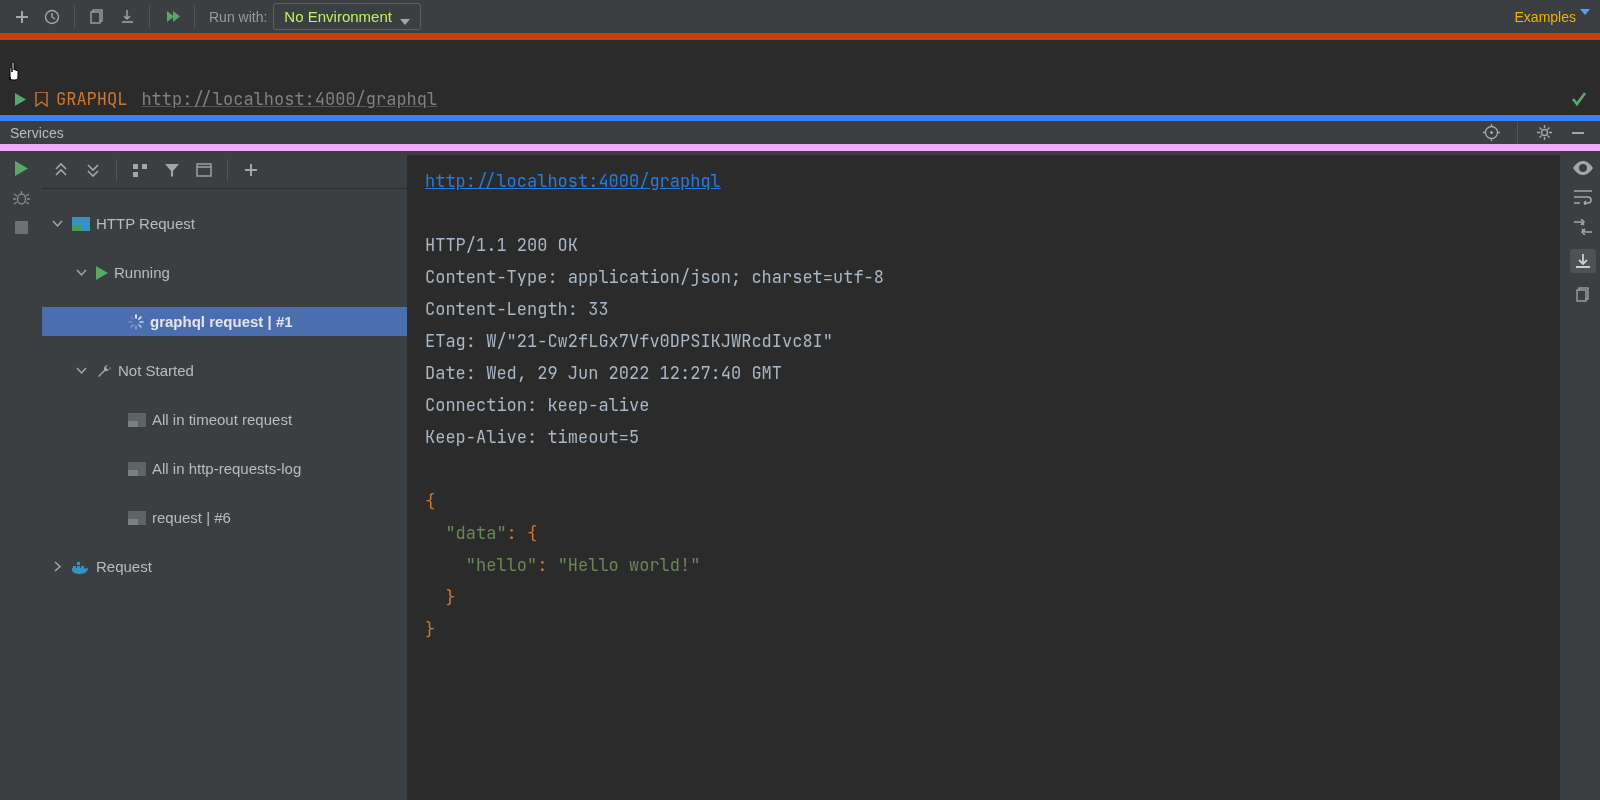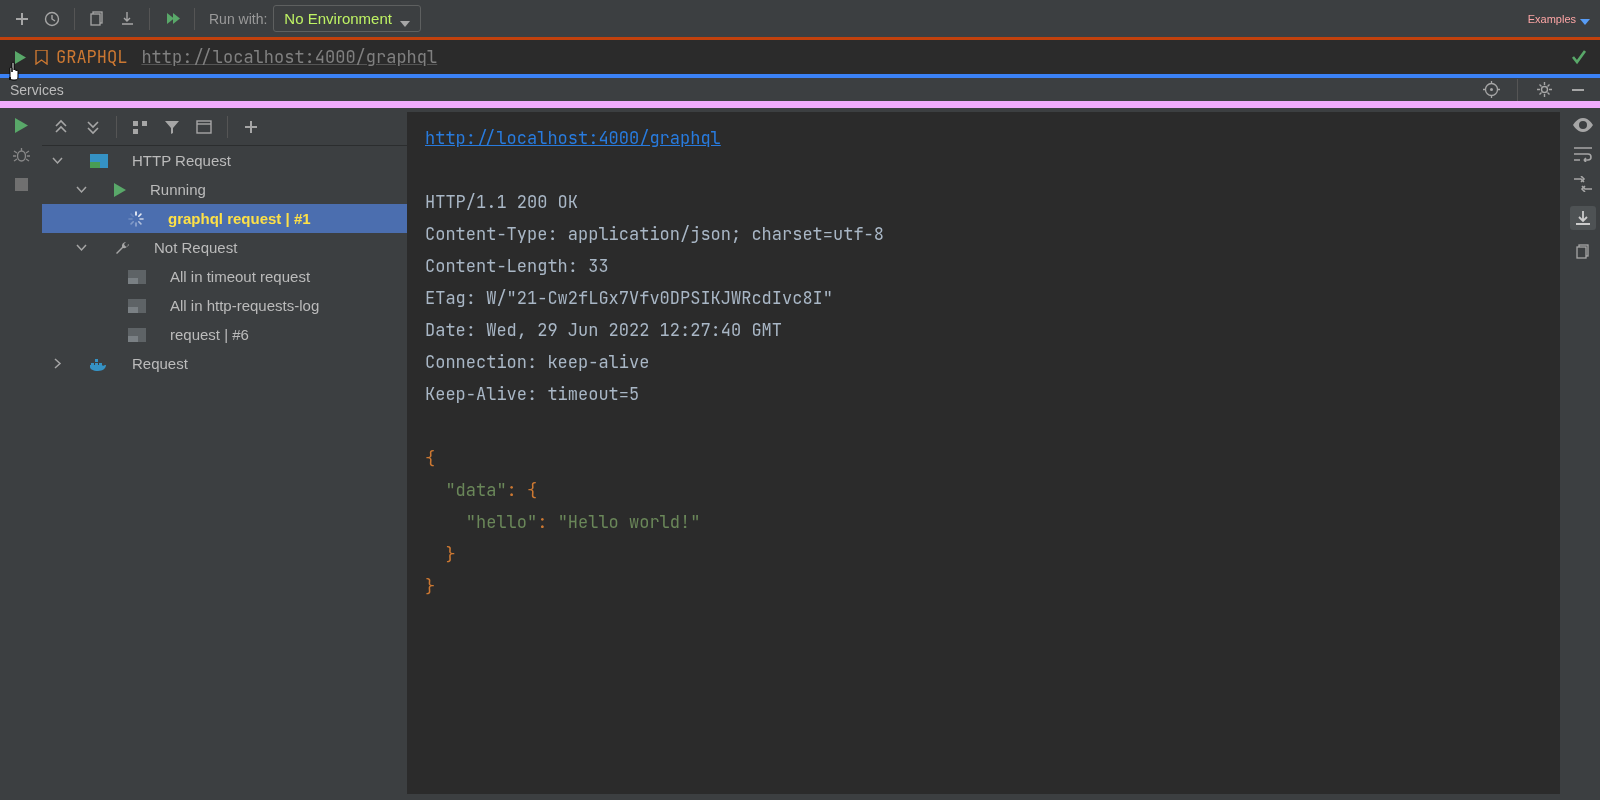--- a/index.html
+++ b/index.html
@@ -8,21 +8,21 @@
   height: 800px;
   background: #2b2b2b;
   color: #bbbbbb;
   font-family: -apple-system, "Segoe UI", Arial, sans-serif;
   font-size: 14px;
   overflow: hidden;
 }
 .toolbar-top {
   height: 40px;
   background: #3c3f41;
-  border-bottom: 3px solid #c2410c;
+  border-bottom: 7px solid #c2410c;
   display: flex;
   align-items: center;
   padding: 0 10px;
   gap: 6px;
 }
 .tb-icon {
   width: 24px; height: 24px;
   display: inline-flex; align-items: center; justify-content: center;
   color: #a6a6a6;
   cursor: pointer;
@@ -35,32 +35,33 @@
   color: #bef264;
   padding: 4px 10px;
   border-radius: 3px;
   display: inline-flex;
   align-items: flex-end;
   gap: 8px;
   font-size: 15px;
   cursor: pointer;
 }
 .spacer { flex: 1; }
-.examples-link { color: #fca5a5; font-size: 11px; display: inline-flex; align-items: flex-end; gap: 4px; cursor: pointer; }
+.examples-link { color: #eab308; font-size: 14px; display: inline-flex; align-items: flex-start; gap: 4px; cursor: pointer; }
 
 .editor-bar {
   height: 38px;
   background: #2b2b2b;
-  border-bottom: 4px solid #3b82f6;
+  border-bottom: 6px solid #3b82f6;
   display: flex;
   align-items: center;
   padding-left: 8px;
   font-family: "JetBrains Mono", Consolas, "Courier New", monospace;
   font-size: 17px;
   position: relative;
+  margin-top: 43px;
 }
 .gutter-icon { width: 24px; display: flex; align-items: center; justify-content: center; }
 .method { color: #cc7832; margin-left: 6px; }
 .url-editor { color: #808080; text-decoration: underline; text-decoration-color: #555; margin-left: 14px; position: relative; }
 .ok-check { position: absolute; right: 12px; color: #59a869; font-size: 18px; }
 
 .services-header {
   height: 30px;
   background: #3c3f41;
   border-bottom: 7px solid #f0abfc;
@@ -105,25 +106,26 @@
 .tree {
   flex: 1;
   overflow: auto;
   font-size: 15px;
 }
 .tree-row {
   display: flex;
   align-items: center;
   height: 29px;
   padding-left: 10px;
-  gap: 24px;
+  gap: 6px;
   cursor: pointer;
   color: #bbbbbb;
-}
-.tree-row.selected { background: #4b6eaf; color: #fde047; text-align: center; }
+  margin-top: 20px;
+}
+.tree-row.selected { background: #4b6eaf; color: #e5e5e5; text-align: center; }
 .tree-row .arrow { width: 14px; display: inline-block; color: #a0a0a0; }
 .indent-1 { padding-left: 34px; }
 .indent-3 { padding-left: 86px; }
 .bold { font-weight: 600; }
 
 .response-col {
   flex: 1;
   background: #2b2b2b;
   font-family: "JetBrains Mono", Consolas, "Courier New", monospace;
   font-size: 17px;
@@ -360,21 +362,21 @@
         <span class="arrow">
           <svg width="11" height="11" viewBox="0 0 11 11">
               <path d="M1 3l4.5 5L10 3" stroke="#a6a6a6" stroke-width="1.5" fill="none"></path>
             </svg>
         </span>
         <span>
           <svg width="16" height="16" viewBox="0 0 16 16">
               <path d="M14 4a4 4 0 01-5 4L3 14l-1-1 6-6a4 4 0 014-5l-2 2 1 2 2 1 2-2z" fill="#a6a6a6"></path>
             </svg>
         </span>
-        <span>Not Request</span>
+        <span>Not Started</span>
       </div>
 
       <div class="tree-row indent-3">
         <span>
           <svg width="18" height="14" viewBox="0 0 18 14">
               <rect x="0" y="0" width="18" height="14" fill="#5e6366"></rect>
               <rect x="0" y="8" width="10" height="6" fill="#7a8084"></rect>
             </svg>
         </span>
         <span>All in timeout request</span>

